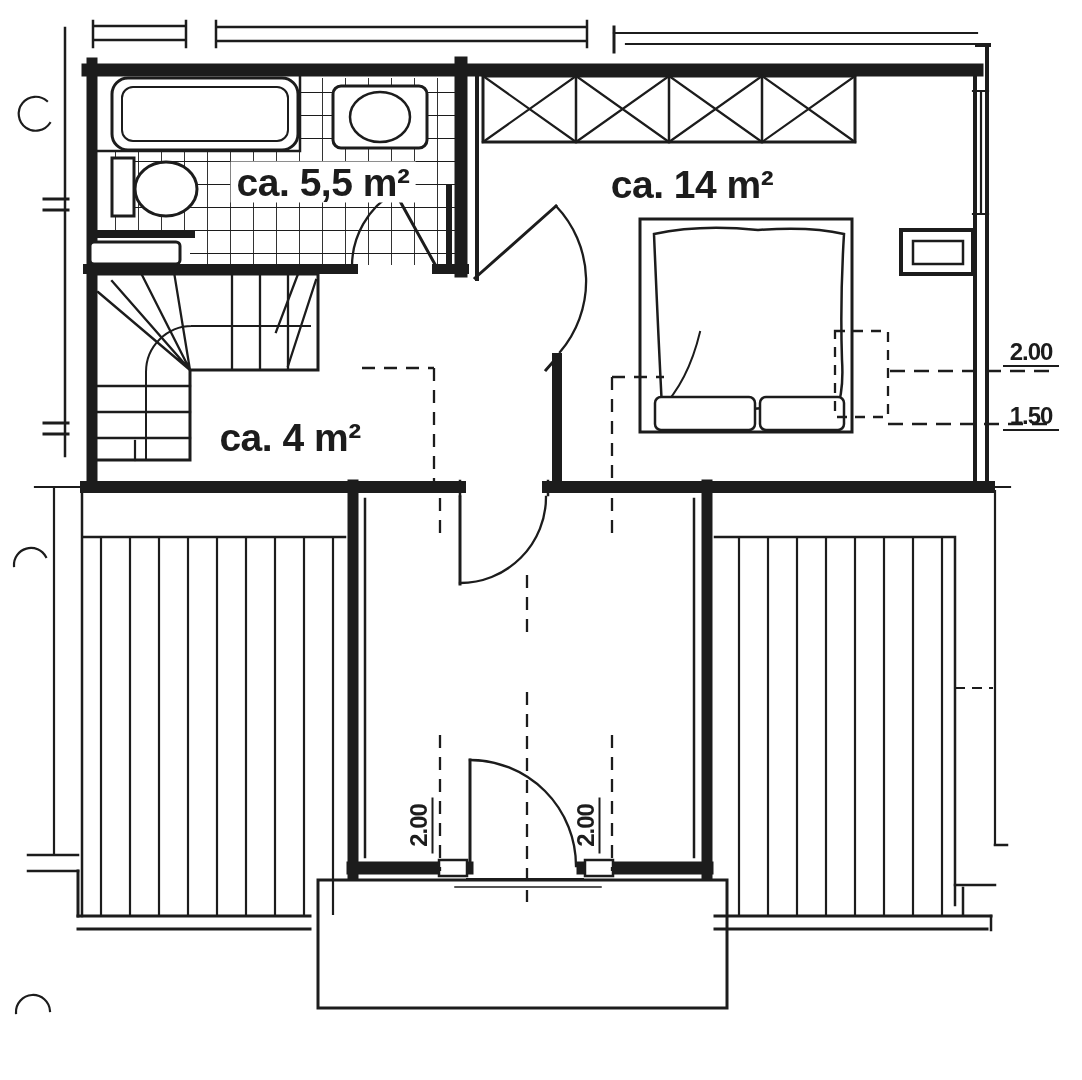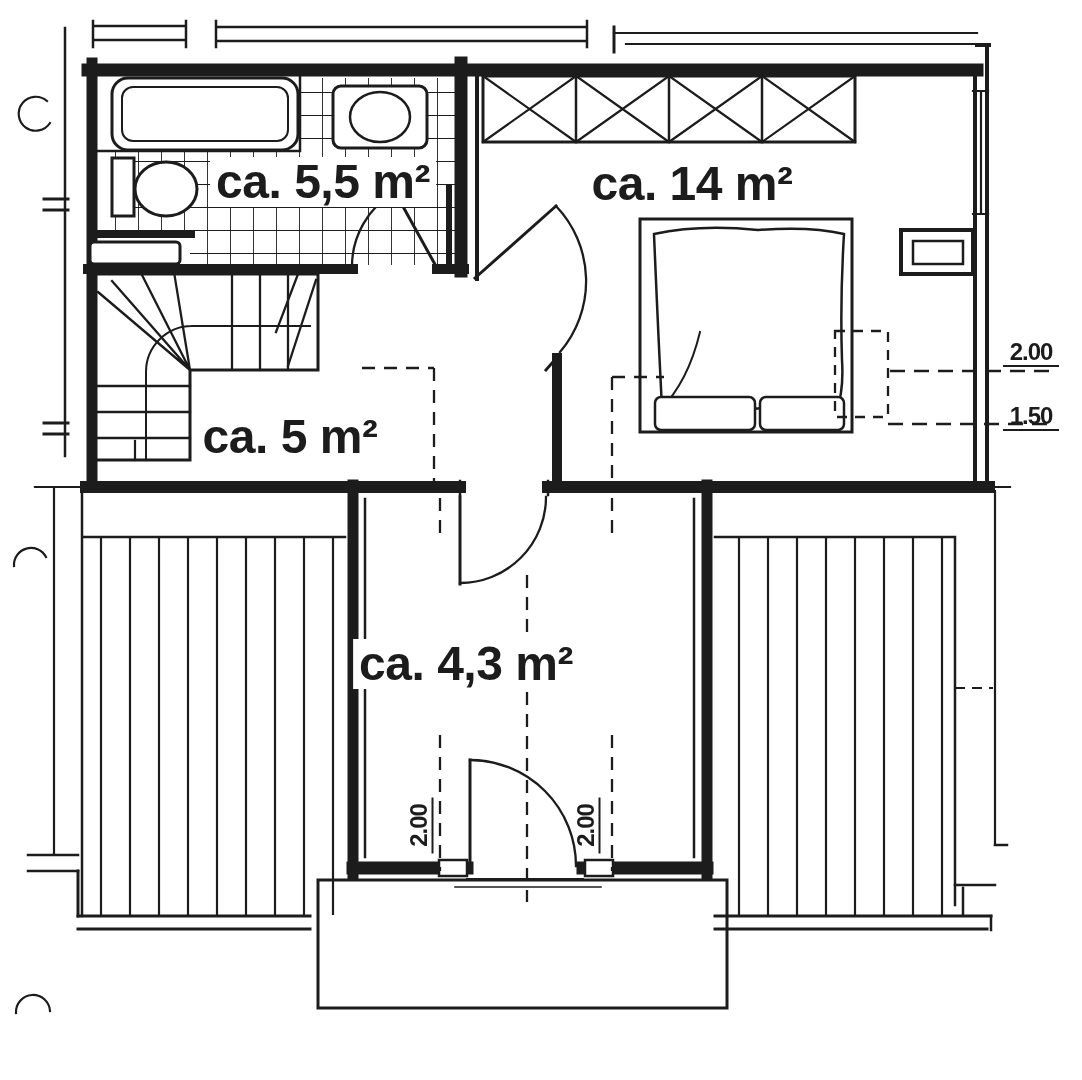--- a/index.html
+++ b/index.html
@@ -8,21 +8,21 @@
     position:relative; width:1082px; height:1080px; overflow:hidden;
     background:var(--paper); color:var(--ink);
     font-family:"Liberation Sans", sans-serif;
   }
   .stage svg { position:absolute; left:0; top:0; }
   .s  { fill:none; stroke:var(--ink); stroke-linecap:square; }
   .wf { fill:var(--paper); stroke:var(--ink); stroke-linecap:square; }
   .d  { fill:none; stroke:var(--ink); stroke-width:2.3; stroke-dasharray:13 9; }
   .room-label {
     position:absolute; transform:translate(-50%,-50%);
-    font-size:48px; font-weight:600; letter-spacing:-0.5px; line-height:1;
+    font-size:39px; font-weight:600; letter-spacing:-0.5px; line-height:1;
     white-space:nowrap; background:var(--paper); padding:1px 6px;
   }
   .dim {
     position:absolute; width:56px; height:27px; line-height:27px;
     font-size:24px; font-weight:700; letter-spacing:-1px; text-align:center;
     border-bottom:2.5px solid var(--ink); white-space:nowrap;
   }
   .dim.rot { transform:rotate(-90deg); }
 </style>
 </head>
@@ -174,20 +174,19 @@
       <path class="d" d="M527 575 V636 M527 692 V902"></path>
       <path class="d" d="M440 735 V871 M612 735 V871"></path>
       <path class="d" style="stroke-dasharray:15 9" d="M890 371 H1053 M888 424 H1053"></path>
       <path class="d" style="stroke-dasharray:10 8" d="M835 331 H888 V417 H835 Z"></path>
       <path class="d" style="stroke-dasharray:10 7;stroke-width:2" d="M955 688 H993"></path>
     </g>
   </svg>
 
   <span class="room-label" style="left:323px; top:182px;">ca. 5,5 m²</span>
   <span class="room-label" style="left:692px; top:184px;">ca. 14 m²</span>
-  <span class="room-label" style="left:290px; top:437px;">ca. 5 m²</span>
-  <span class="room-label" style="left:466px; top:664px;">ca. 4,3 m²</span>
+  <span class="room-label" style="left:290px; top:437px;">ca. 4 m²</span>
 
   <span class="dim" style="left:1003px; top:338px;">2.00</span>
   <span class="dim" style="left:1003px; top:394px;margin-top:8px;">1.50</span>
   <span class="dim rot" style="left:391px; top:811px;">2.00</span>
   <span class="dim rot" style="left:558px; top:811px;">2.00</span>
 </div>
 
 </body></html>

